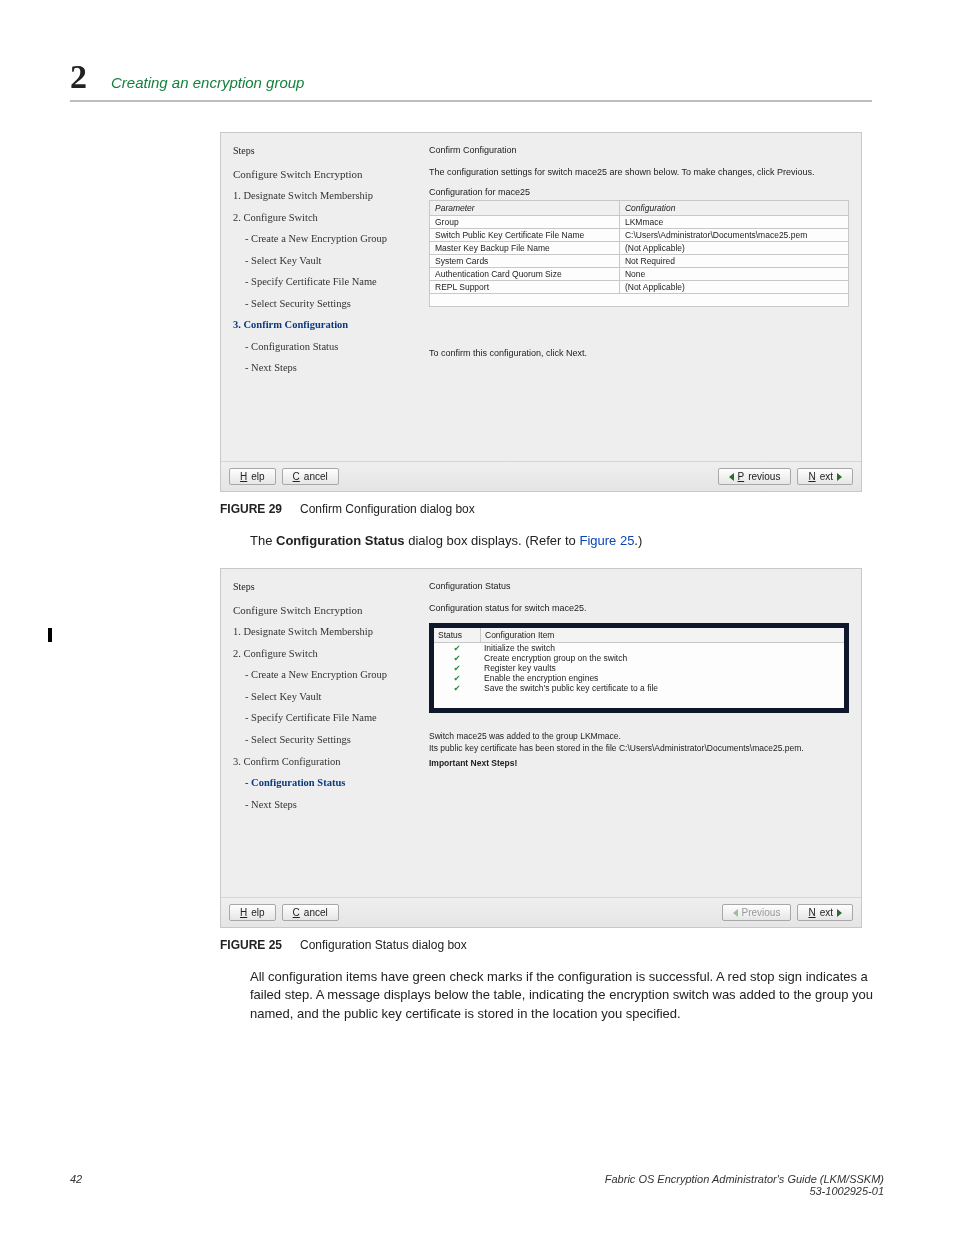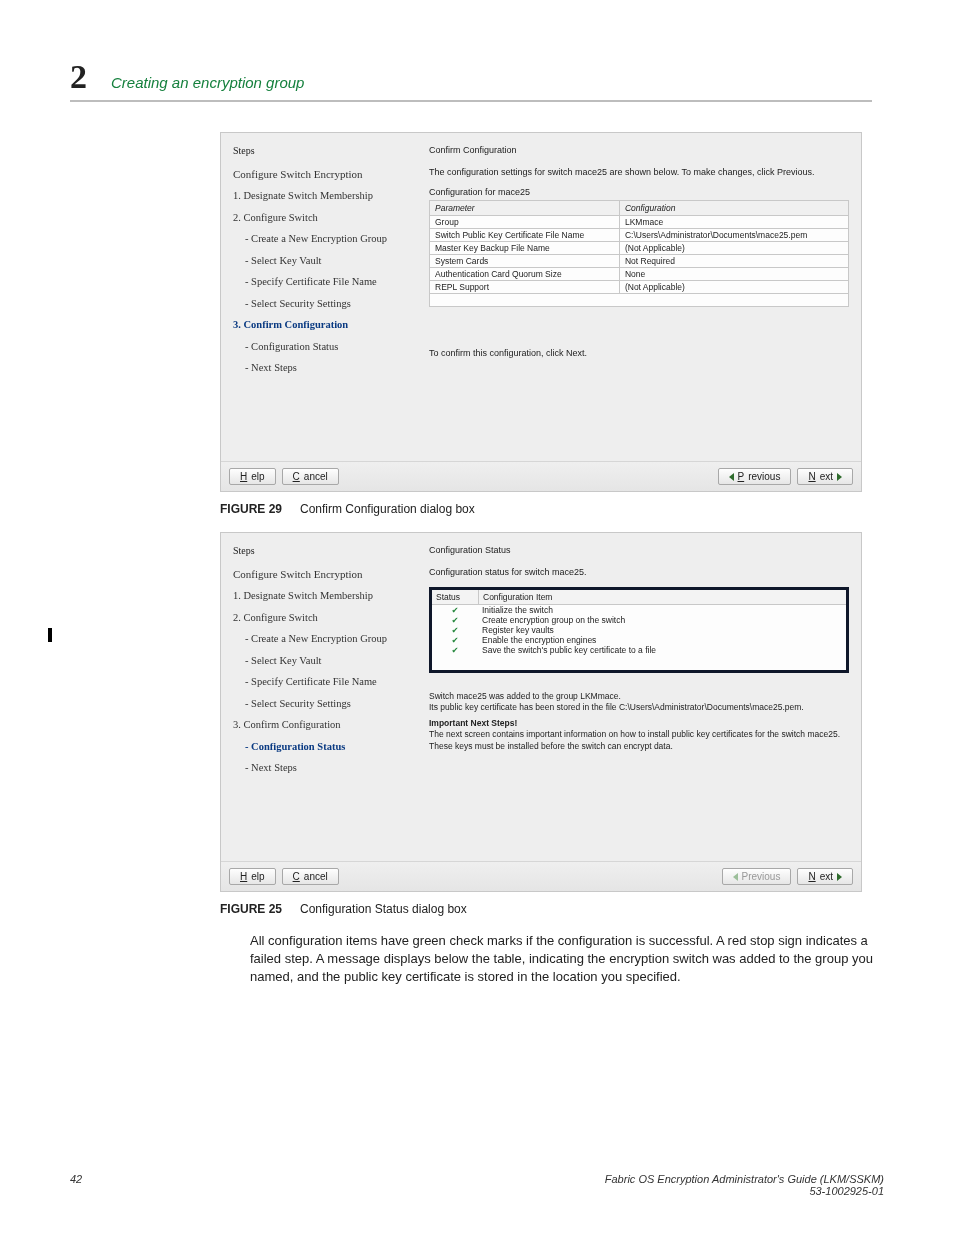--- a/index.html
+++ b/index.html
@@ -108,21 +108,21 @@
     border: 1px solid #c8c8c8;
     padding: 1px 5px;
     white-space: nowrap;
   }
   .confirm-note {
     font-family: Arial, sans-serif;
     font-size: 9px;
     margin-top: 41px;
   }
   .status-table {
-    border: 3px solid #0f172a;
+    border: 5px solid #0f172a;
     background: #fdfdfd;
     font-family: Arial, sans-serif;
     font-size: 8.5px;
     height: 80px;
   }
   .status-header {
     display:flex;
     border-bottom: 1px solid #c8c8c8;
     background:#f3f3f3;
   }
@@ -280,20 +280,23 @@
               <span class="tri-right"></span>
             </div>
         </div>
       </div>
     </div>
     <div class="fig-cap">
       <span class="lbl">FIGURE 29</span><span class="txt">Confirm Configuration dialog box</span>
     </div>
   </div>
 
+  <div class="body-para">
+    <span>The </span><span class="bold">Configuration Status</span><span> dialog box displays. (Refer to </span><span class="link">Figure 25</span><span>.)</span>
+  </div>
 
   <div class="figure-wrap" style="margin-top:0;">
     <div class="dialog">
       <div class="dialog-inner">
         <div class="dialog-cols">
           <div class="dialog-left">
             <div class="steps-title">Steps</div>
             <div class="step-list" id="steps25">
                 <div class="step" style="margin-top: 0px; font-size: 11px;">Configure Switch Encryption</div>
                 <div class="step">1. Designate Switch Membership</div>
@@ -335,21 +338,20 @@
                   <div class="status-row">
                     <div class="c1">✔</div>
                     <div class="c2">Save the switch's public key certificate to a file</div>
                   </div>
                 </div>
             </div>
             <div class="msg">
               <div>Switch mace25 was added to the group LKMmace.</div>
               <div>Its public key certificate has been stored in the file C:\Users\Administrator\Documents\mace25.pem.</div>
               <div class="bold" style="margin-top:4px;">Important Next Steps!</div>
-              <div>The next screen contains important information on how to install public key certificates for the switch mace25. These keys must be installed before the switch can encrypt data.</div>
             </div>
           </div>
         </div>
       </div>
       <div class="button-bar">
         <div class="btn-group">
           <div class="btn">
               <span class="u">H</span>
               <span>elp</span>
             </div>

